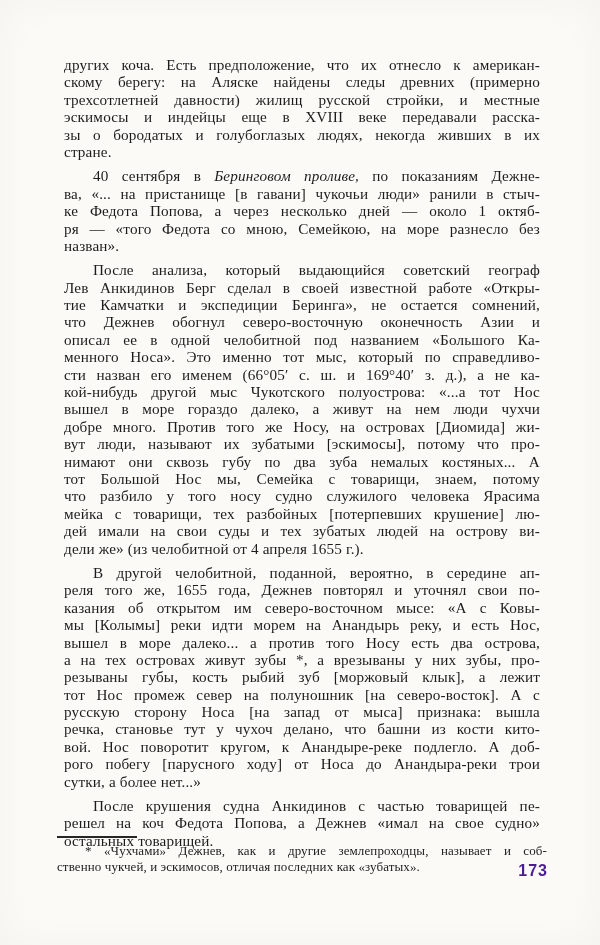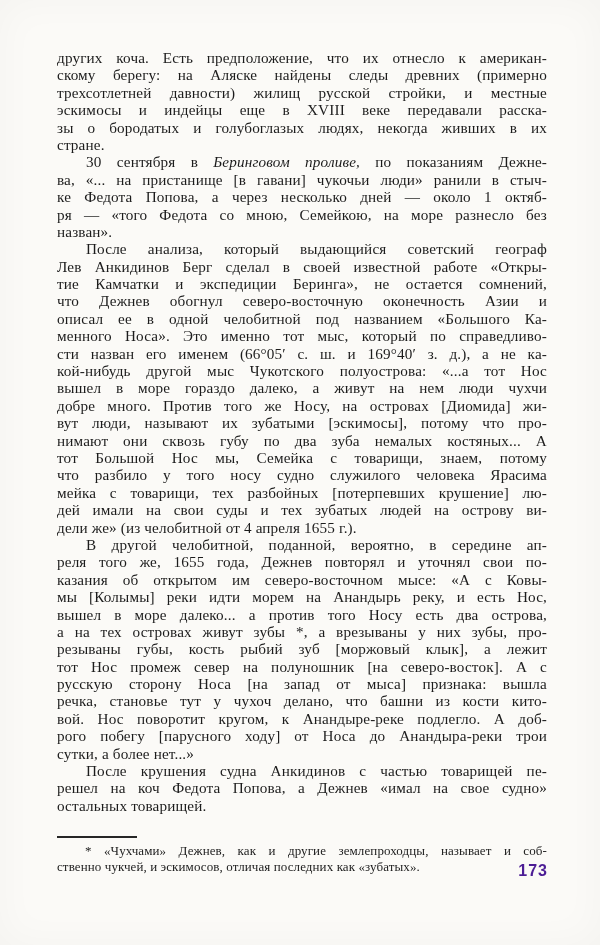--- a/index.html
+++ b/index.html
@@ -20,21 +20,21 @@
   }
   .text-block {
     position: absolute;
     left: 57px;
     top: 49px;
     width: 490px;
     font-size: 15.2px;
     line-height: 17.4px;
     letter-spacing: 0.15px;
   }
-  .para { margin: 0; }
+  .para { margin: 7px; }
   .line {
     text-align: justify;
     text-align-last: justify;
     white-space: nowrap;        
     width: 100%;
     display: block;
   }
   
   .line { white-space: normal; height: 17.4px; overflow: hidden; }
   .line.first { text-indent: 29px; }
@@ -76,21 +76,21 @@
   <div class="text-block">
       <div class="para">
         <div class="line">других коча. Есть предположение, что их отнесло к американ-</div>
         <div class="line">скому берегу: на Аляске найдены следы древних (примерно</div>
         <div class="line">трехсотлетней давности) жилищ русской стройки, и местные</div>
         <div class="line">эскимосы и индейцы еще в XVIII веке передавали расска-</div>
         <div class="line">зы о бородатых и голубоглазых людях, некогда живших в их</div>
         <div class="line last">стране.</div>
       </div>
       <div class="para">
-        <div class="line first"><span class="">30 сентября в </span><span class="italic">Беринговом проливе,</span><span class=""> по показаниям Дежне-</span></div>
+        <div class="line first"><span class="">40 сентября в </span><span class="italic">Беринговом проливе,</span><span class=""> по показаниям Дежне-</span></div>
         <div class="line">ва, «... на пристанище [в гавани] чукочьи люди» ранили в стыч-</div>
         <div class="line">ке Федота Попова, а через несколько дней — около 1 октяб-</div>
         <div class="line">ря — «того Федота со мною, Семейкою, на море разнесло без</div>
         <div class="line last">назван».</div>
       </div>
       <div class="para">
         <div class="line first">После анализа, который выдающийся советский географ</div>
         <div class="line">Лев Анкидинов Берг сделал в своей известной работе «Откры-</div>
         <div class="line">тие Камчатки и экспедиции Беринга», не остается сомнений,</div>
         <div class="line">что Дежнев обогнул северо-восточную оконечность Азии и</div>

